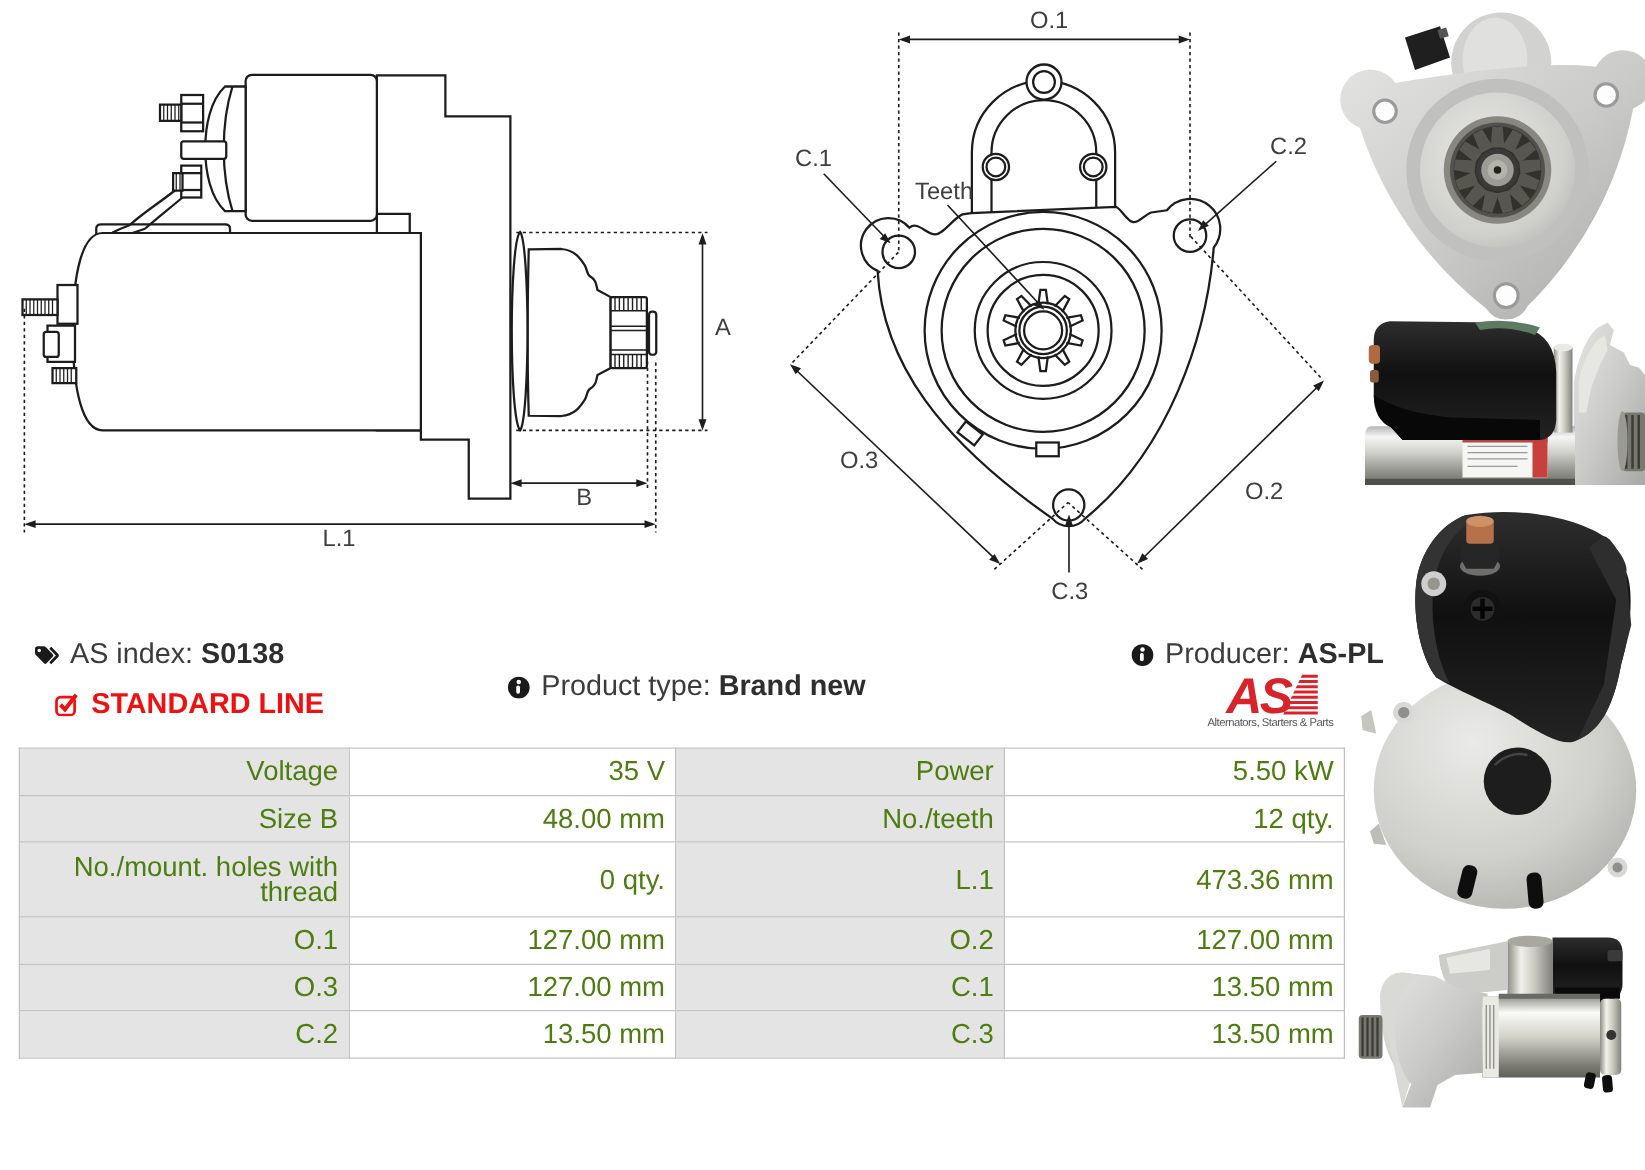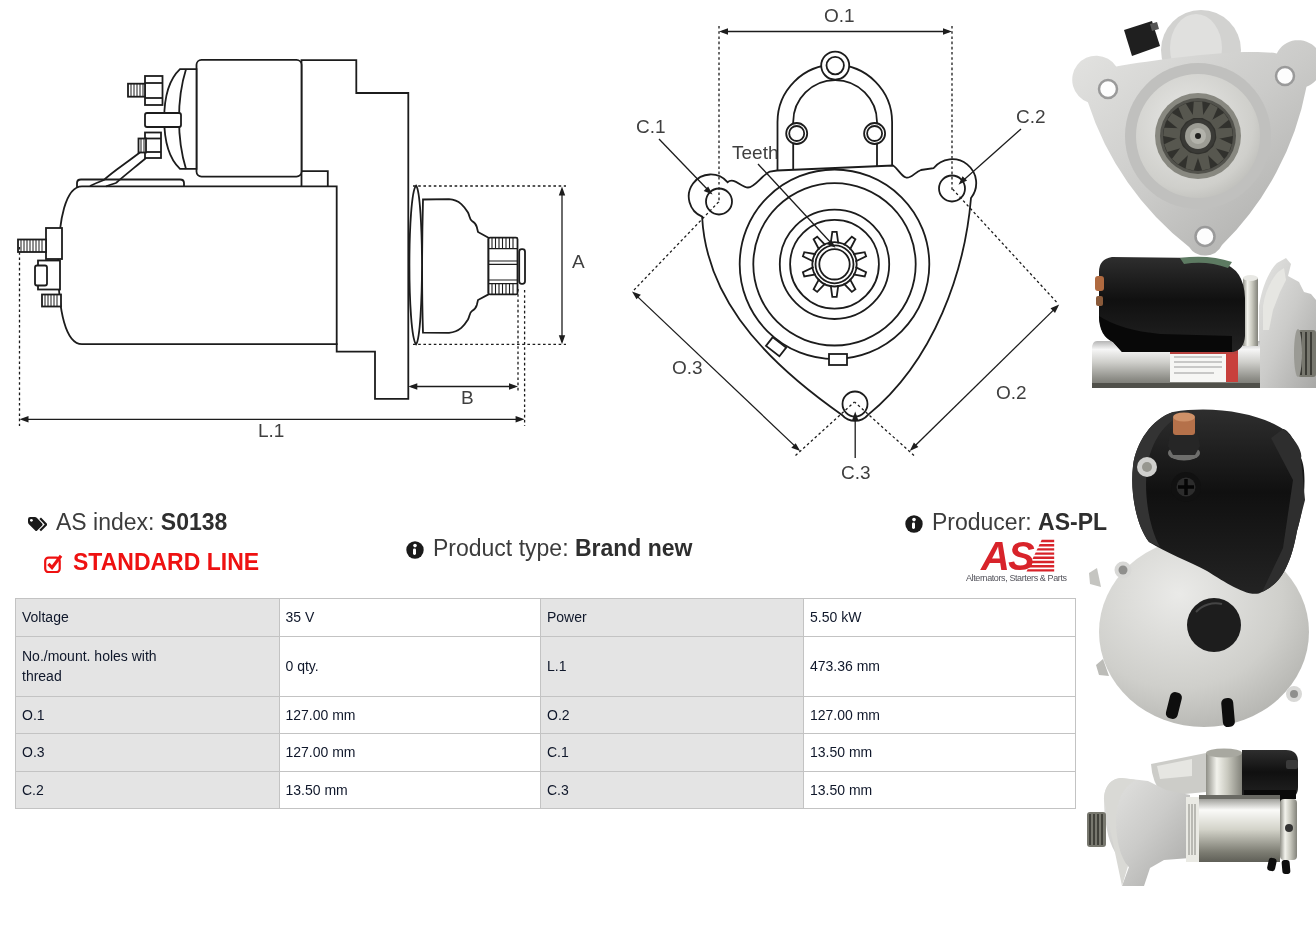--- a/index.html
+++ b/index.html
@@ -5,22 +5,22 @@
 * { margin:0; padding:0; box-sizing:border-box; }
 html,body { background:#fff; }
 #page { position:relative; width:1316px; height:936px; background:#fff; overflow:hidden;
   font-family:"Liberation Sans", sans-serif; }
 #artwork { position:absolute; left:0; top:0; }
 .inforow { position:absolute; font-size:23px; color:#3c3c3c; white-space:nowrap; }
 .inforow b { color:#2e2e2e; }
 .red { color:#ee1111; font-weight:bold; }
 .ic { display:inline-block; vertical-align:-3px; margin-right:9px; }
 #spec { position:absolute; left:15px; top:598px; width:1060px; border-collapse:collapse; table-layout:fixed; }
-#spec td { border:1.5px solid #c3c3c3; font-size:14px; color:#0f172a;
-  padding:0 8px 0 6px; vertical-align:middle; height:37.5px; line-height:20px; }
+#spec td { border:1.5px solid #c3c3c3; font-size:22px; color:#4d7c0f;
+  text-align:right; padding:0 8px 0 6px; vertical-align:middle; height:37.5px; line-height:20px; }
 #spec tr.t td { height:60px;margin-top:44px; }
 #spec td.l { background:#e4e4e4; }
 #spec td.v { background:#fff; }
 </style>
 </head>
 <body>
 <div id="page">
 <svg id="artwork" width="1316" height="936" viewBox="0 0 1316 936">
 
   <g id="sideview" fill="none" stroke="#1c1c1c" stroke-width="1.8">
@@ -447,20 +447,26 @@
         <col style="width:263px">
         <col style="width:272px">
       </colgroup>
   <tbody>
         <tr>
           <td class="l">Voltage</td>
           <td class="v">35 V</td>
           <td class="l">Power</td>
           <td class="v">5.50 kW</td>
         </tr>
+  <tr>
+          <td class="l">Size B</td>
+          <td class="v">48.00 mm</td>
+          <td class="l">No./teeth</td>
+          <td class="v">12 qty.</td>
+        </tr>
   <tr class="t">
           <td class="l">No./mount. holes with<br>thread</td>
           <td class="v">0 qty.</td>
           <td class="l">L.1</td>
           <td class="v">473.36 mm</td>
         </tr>
   <tr>
           <td class="l">O.1</td>
           <td class="v">127.00 mm</td>
           <td class="l">O.2</td>

